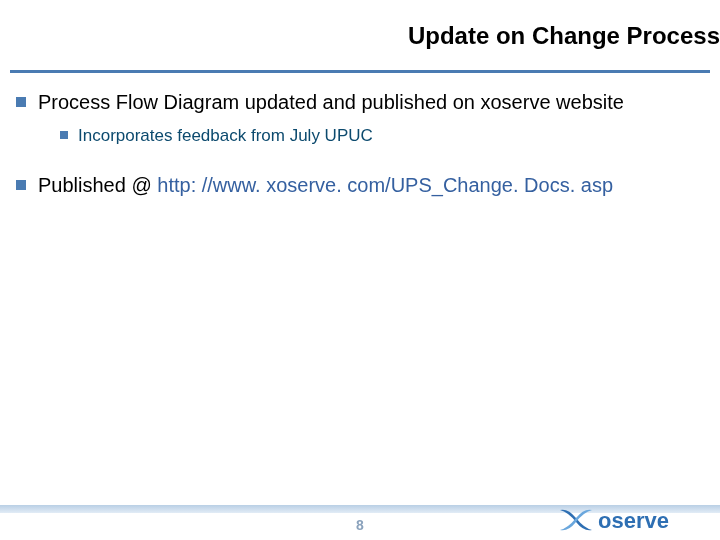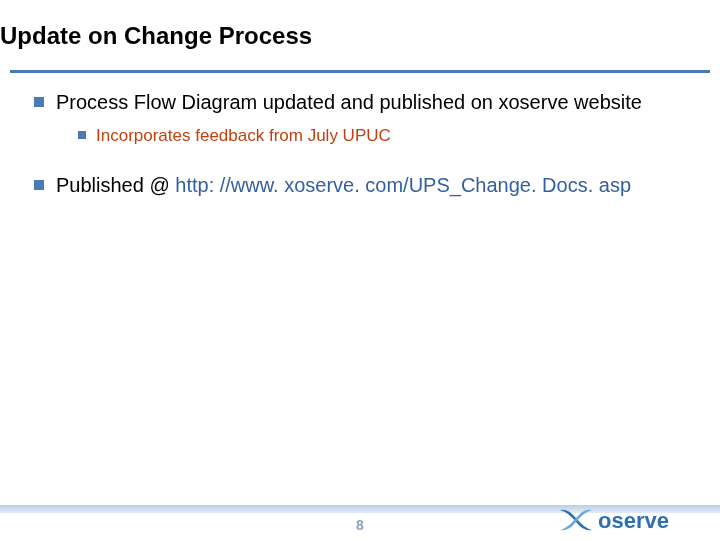--- a/index.html
+++ b/index.html
@@ -11,39 +11,39 @@
     background: #ffffff;
     overflow: hidden;
   }
   .slide {
     position: relative;
     width: 720px;
     height: 540px;
     box-sizing: border-box;
   }
   .title {
-    text-align: left;
+    text-align: right;
     font-weight: bold;
     font-size: 24px;
     color: #000;
     padding-top: 22px;
     padding-bottom: 18px;
   }
   .title-underline {
     position: absolute;
     top: 70px;
     left: 10px;
     right: 10px;
     height: 3px;
     background: #4a7bb2;
   }
   .content {
     position: absolute;
     top: 90px;
-    left: 34px;
+    left: 16px;
     right: 20px;
   }
   ul.level1 {
     list-style: none;
     margin: 0;
     padding: 0;
   }
   ul.level1 > li {
     position: relative;
     padding-left: 22px;
@@ -64,21 +64,21 @@
   ul.level2 {
     list-style: none;
     margin: 10px 0 0 0;
     padding: 0 0 0 22px;
   }
   ul.level2 > li {
     position: relative;
     padding-left: 18px;
     font-size: 17px;
     line-height: 1.3;
-    color: #c2410c;
+    color: #0c4a6e;
   }
   ul.level2 > li::before {
     content: "";
     position: absolute;
     left: 0;
     top: 6px;
     width: 8px;
     height: 8px;
     background: #4a7bb2;
   }

